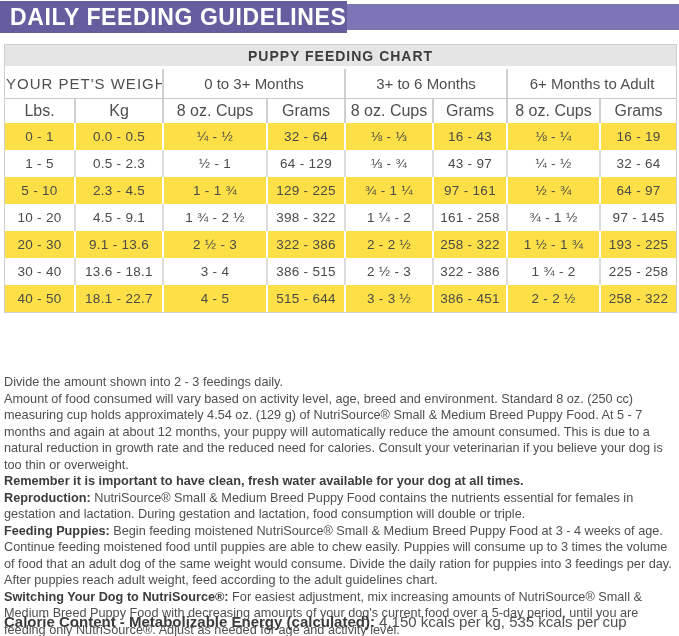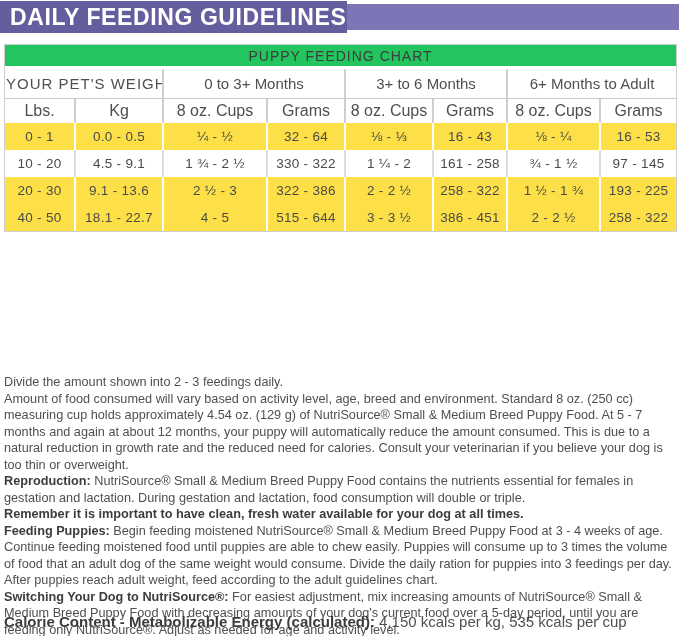--- a/index.html
+++ b/index.html
@@ -58,23 +58,23 @@
   }
   table.feeding td, table.feeding th {
     box-sizing: border-box;
     text-align: center;
     vertical-align: middle;
     overflow: hidden;
     white-space: nowrap;
     font-weight: normal;
   }
   tr.chart-title-row th {
-    background: #22c55e;
+    background: #e5e5e5;
     height: 24px;
-    font-weight: normal;
+    font-weight: bold;
     font-size: 14px;
     letter-spacing: 1px;
     color: #3d3d3d;
     border-bottom: 3px solid #ffffff;
   }
   tr.group-row td {
     height: 30px;
     font-size: 15px;
     color: #4f4f4f;
     border-bottom: 1px solid #c9c9c9;
@@ -168,61 +168,91 @@
       </thead>
       <tbody class="data">
           <tr class="gray">
             <td class="sep">0 - 1</td>
             <td class="sep">0.0 - 0.5</td>
             <td class="sep">¼ - ½</td>
             <td class="sep">32 - 64</td>
             <td class="sep">⅛ - ⅓</td>
             <td class="sep">16 - 43</td>
             <td class="sep">⅛ - ¼</td>
-            <td>16 - 53</td>
+            <td>16 - 19</td>
+          </tr>
+          <tr class="white">
+            <td class="sep">1 - 5</td>
+            <td class="sep">0.5 - 2.3</td>
+            <td class="sep">½ - 1</td>
+            <td class="sep">64 - 129</td>
+            <td class="sep">⅓ - ¾</td>
+            <td class="sep">43 - 97</td>
+            <td class="sep">¼ - ½</td>
+            <td>32 - 64</td>
+          </tr>
+          <tr class="gray">
+            <td class="sep">5 - 10</td>
+            <td class="sep">2.3 - 4.5</td>
+            <td class="sep">1 - 1 ¾</td>
+            <td class="sep">129 - 225</td>
+            <td class="sep">¾ - 1 ¼</td>
+            <td class="sep">97 - 161</td>
+            <td class="sep">½ - ¾</td>
+            <td>64 - 97</td>
           </tr>
           <tr class="white">
             <td class="sep">10 - 20</td>
             <td class="sep">4.5 - 9.1</td>
             <td class="sep">1 ¾ - 2 ½</td>
-            <td class="sep">330 - 322</td>
+            <td class="sep">398 - 322</td>
             <td class="sep">1 ¼ - 2</td>
             <td class="sep">161 - 258</td>
             <td class="sep">¾ - 1 ½</td>
             <td>97 - 145</td>
           </tr>
           <tr class="gray">
             <td class="sep">20 - 30</td>
             <td class="sep">9.1 - 13.6</td>
             <td class="sep">2 ½ - 3</td>
             <td class="sep">322 - 386</td>
             <td class="sep">2 - 2 ½</td>
             <td class="sep">258 - 322</td>
             <td class="sep">1 ½ - 1 ¾</td>
             <td>193 - 225</td>
           </tr>
+          <tr class="white">
+            <td class="sep">30 - 40</td>
+            <td class="sep">13.6 - 18.1</td>
+            <td class="sep">3 - 4</td>
+            <td class="sep">386 - 515</td>
+            <td class="sep">2 ½ - 3</td>
+            <td class="sep">322 - 386</td>
+            <td class="sep">1 ¾ - 2</td>
+            <td>225 - 258</td>
+          </tr>
           <tr class="gray">
             <td class="sep">40 - 50</td>
             <td class="sep">18.1 - 22.7</td>
             <td class="sep">4 - 5</td>
             <td class="sep">515 - 644</td>
             <td class="sep">3 - 3 ½</td>
             <td class="sep">386 - 451</td>
             <td class="sep">2 - 2 ½</td>
             <td>258 - 322</td>
           </tr>
         </tbody>
     </table>
   </div>
 
   <div class="notes">
     <p><span class="b"></span><span>Divide the amount shown into 2 - 3 feedings daily.</span></p>
     <p><span class="b"></span><span>Amount of food consumed will vary based on activity level, age, breed and environment. Standard 8 oz. (250 cc) measuring cup holds approximately 4.54 oz. (129 g) of NutriSource® Small &amp; Medium Breed Puppy Food. At 5 - 7 months and again at about 12 months, your puppy will automatically reduce the amount consumed. This is due to a natural reduction in growth rate and the reduced need for calories. Consult your veterinarian if you believe your dog is too thin or overweight.</span></p>
+    <p><span class="b">Remember it is important to have clean, fresh water available for your dog at all times.</span><span></span></p>
     <p><span class="b">Reproduction:</span><span> NutriSource® Small &amp; Medium Breed Puppy Food contains the nutrients essential for females in gestation and lactation. During gestation and lactation, food consumption will double or triple.</span></p>
-    <p><span class="b">Remember it is important to have clean, fresh water available for your dog at all times.</span><span></span></p>
     <p><span class="b">Feeding Puppies:</span><span> Begin feeding moistened NutriSource® Small &amp; Medium Breed Puppy Food at 3 - 4 weeks of age. Continue feeding moistened food until puppies are able to chew easily. Puppies will consume up to 3 times the volume of food that an adult dog of the same weight would consume. Divide the daily ration for puppies into 3 feedings per day. After puppies reach adult weight, feed according to the adult guidelines chart.</span></p>
     <p><span class="b">Switching Your Dog to NutriSource®:</span><span> For easiest adjustment, mix increasing amounts of NutriSource® Small &amp; Medium Breed Puppy Food with decreasing amounts of your dog's current food over a 5-day period, until you are feeding only NutriSource®. Adjust as needed for age and activity level.</span></p>
   </div>
 
   <div class="footer">
     <span class="b">Calorie Content - Metabolizable Energy (calculated):</span><span> 4,150 kcals per kg, 535 kcals per cup</span>
   </div>
 
 </div>
 

